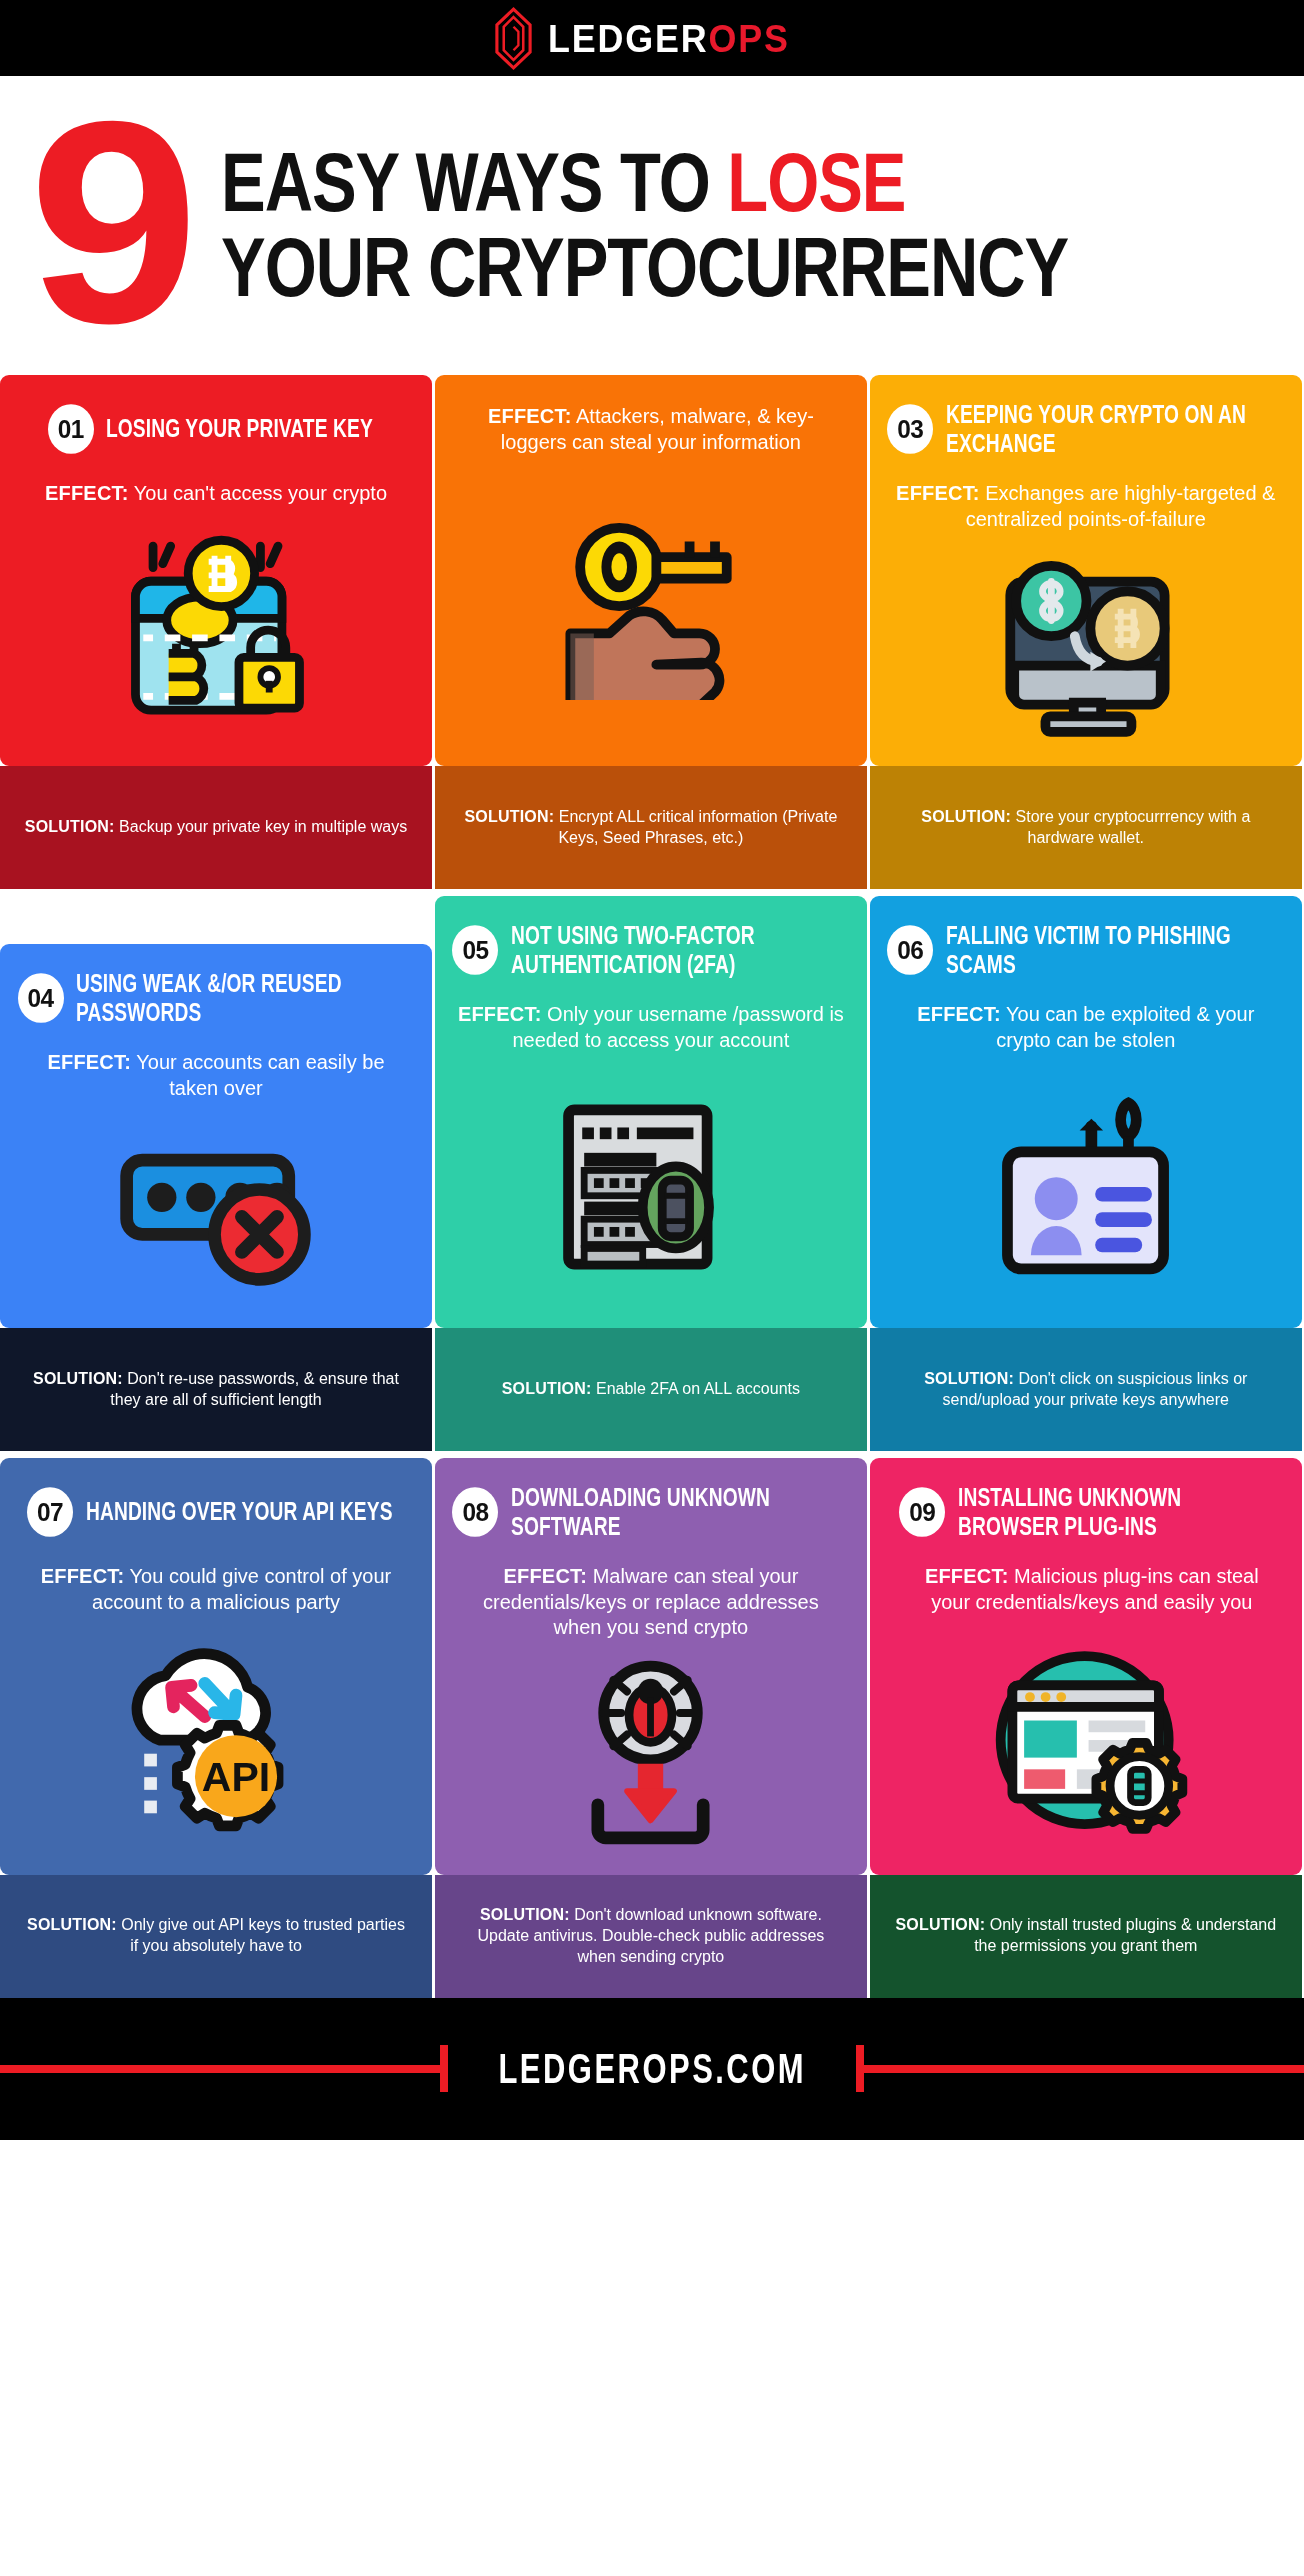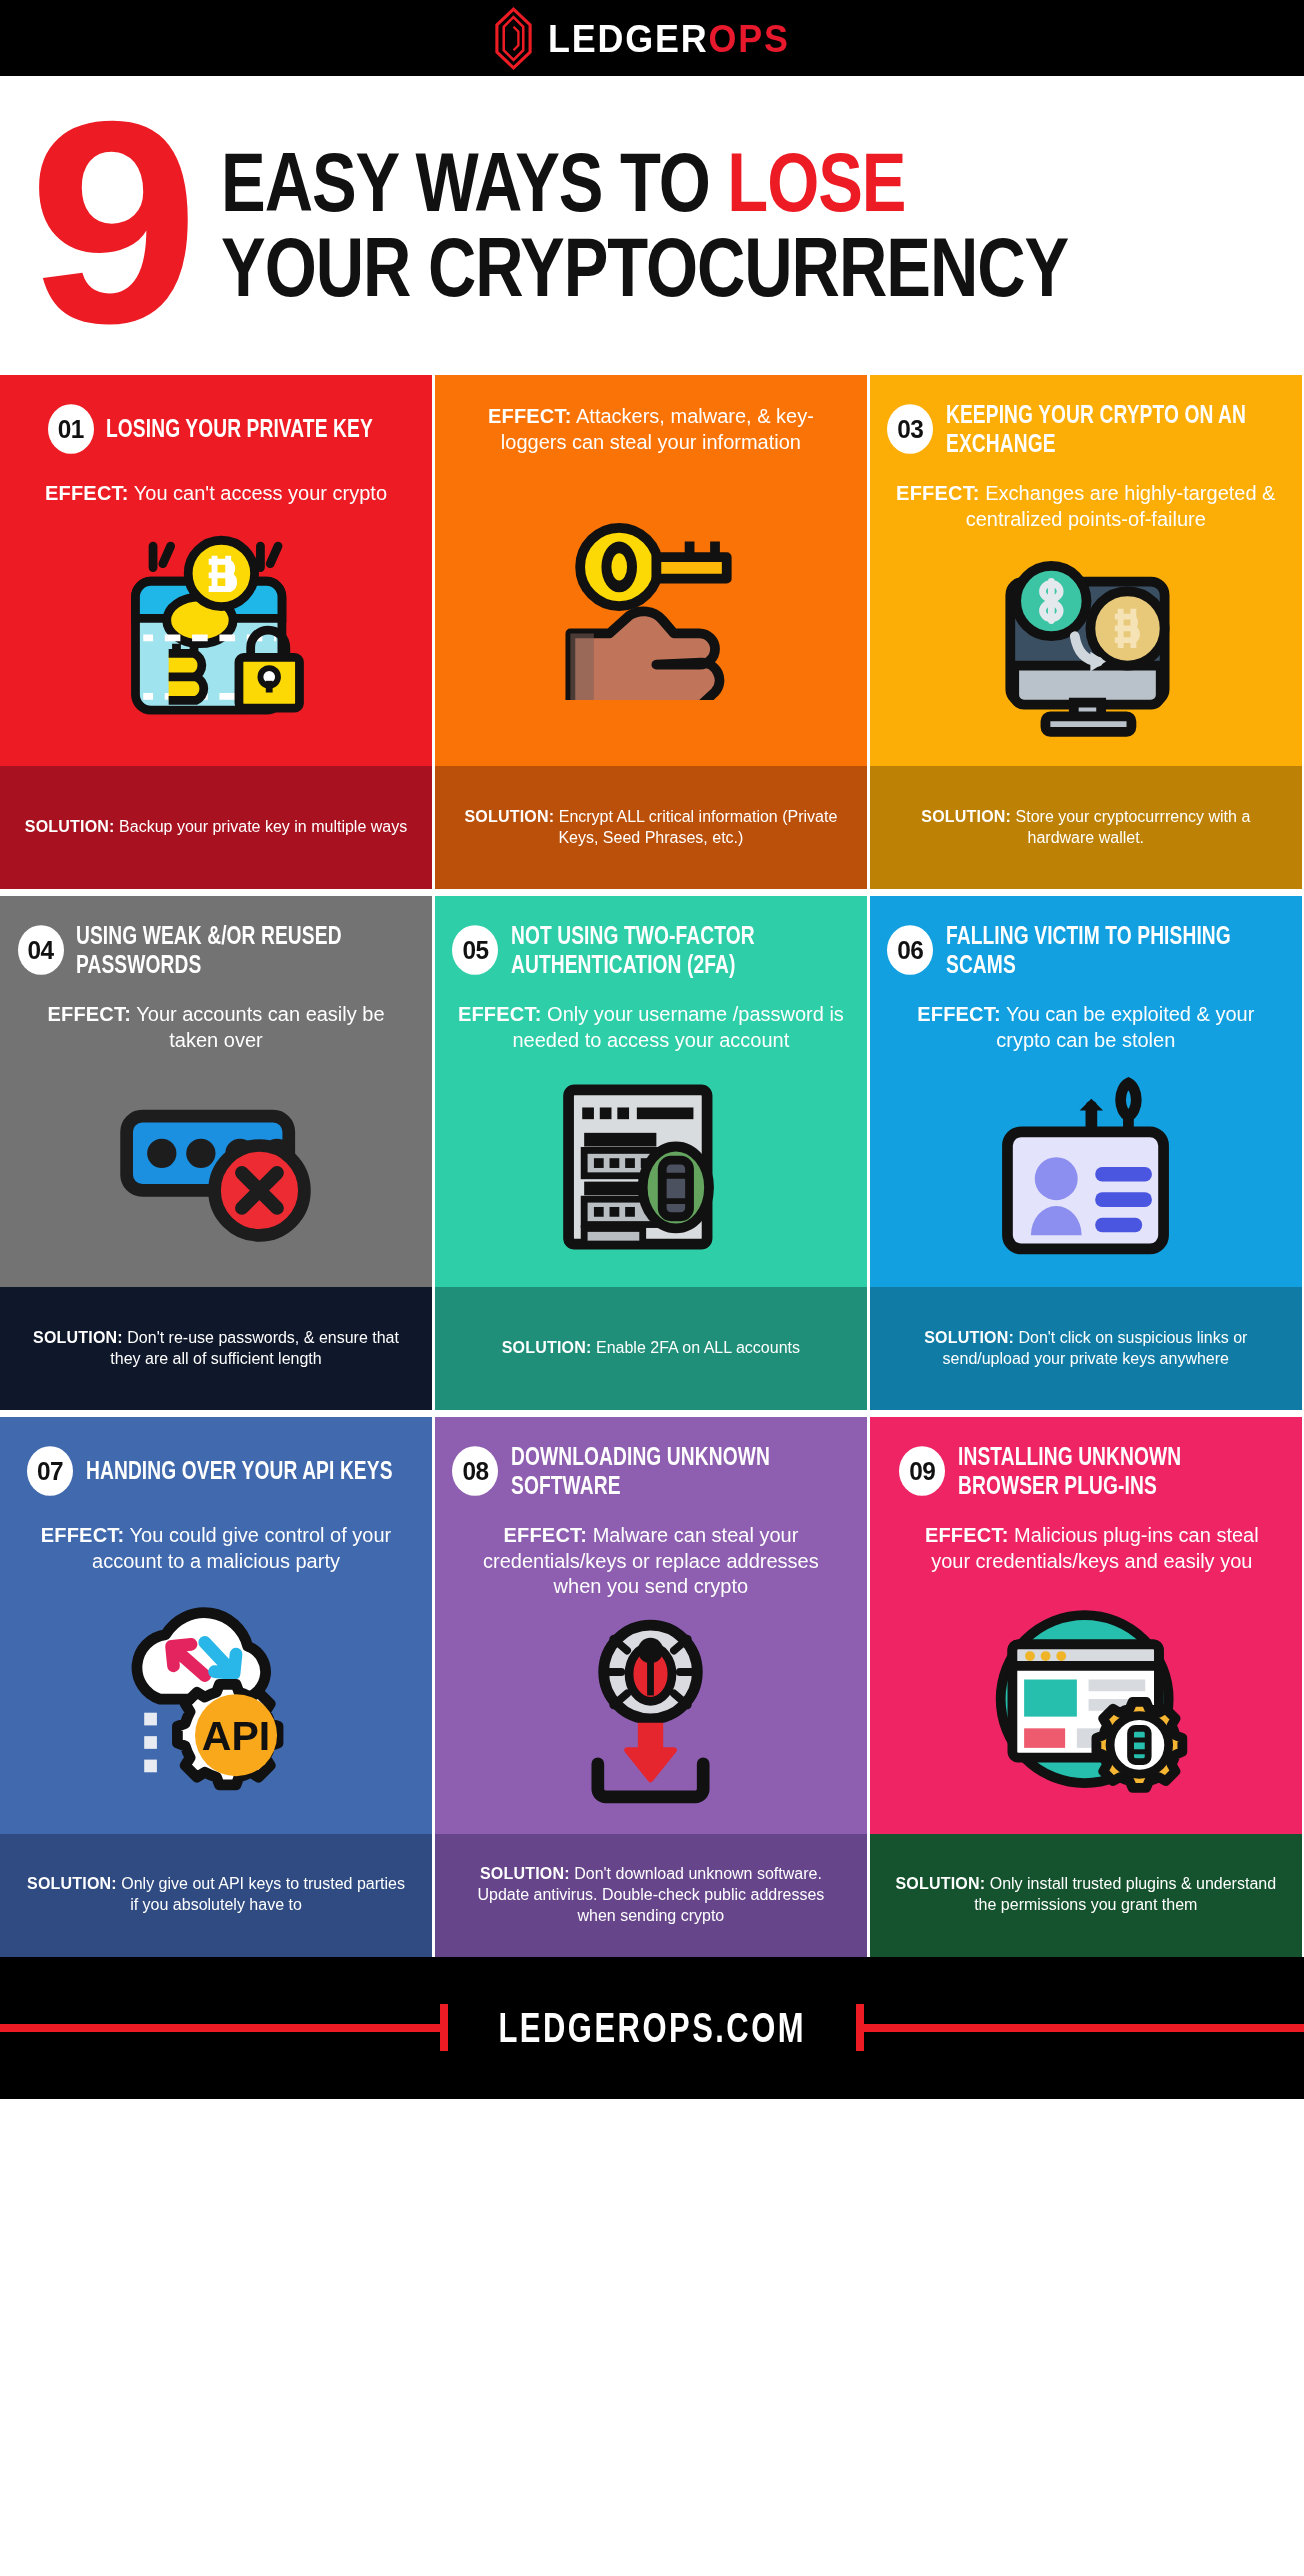--- a/index.html
+++ b/index.html
@@ -59,21 +59,21 @@
   .titletext .l2 { margin-top: 21.5px; }
   .titletext .red { color:#ed1c24; }
 
   
   .rows { display:flex; flex-direction: column; }
   .row { display:flex; width: 1304px; }
   .rowgap { height: 6.8px; background:#fff; width:1304px; }
   .colgap { width: 2.9px; background:#fff; }
 
   .card { width: 432px; display:flex; flex-direction: column; }
-  .card-body { flex:1; display:flex; flex-direction:column; align-items:center; }
+  .card-body { flex:1; display:flex; flex-direction:column; align-items:center;border-radius:9px; }
 
   .head {
     display:flex; align-items:center; gap: 12.7px;
     padding: 31px 17.6px 0 17.6px;
     width: 100%;
     justify-content: flex-start;
   }
   .head.center { justify-content: center; }
   .badge {
     width: 46px; height: 46px; min-width:46px; border-radius: 50%;
@@ -268,21 +268,21 @@
           <span>Store your cryptocurrrency with a hardware wallet.</span></span>
         </div>
       </div>
     </div>
 
     <div class="rowgap"></div>
 
     <div class="row">
 
       <div class="card">
-        <div class="card-body" style="background:#737373;">
+        <div class="card-body" style="background:#3b82f6;margin-top:48px;">
           <div class="head center">
             <div class="badge">04</div>
             <div class="head-title">USING WEAK &amp;/OR REUSED PASSWORDS</div>
           </div>
           <div class="effect">
             <b>EFFECT:</b>
             <span>Your accounts can easily be taken over</span>
           </div>
           <div class="icon-area">
             <svg width="210" height="171" viewBox="0 0 215 175">

